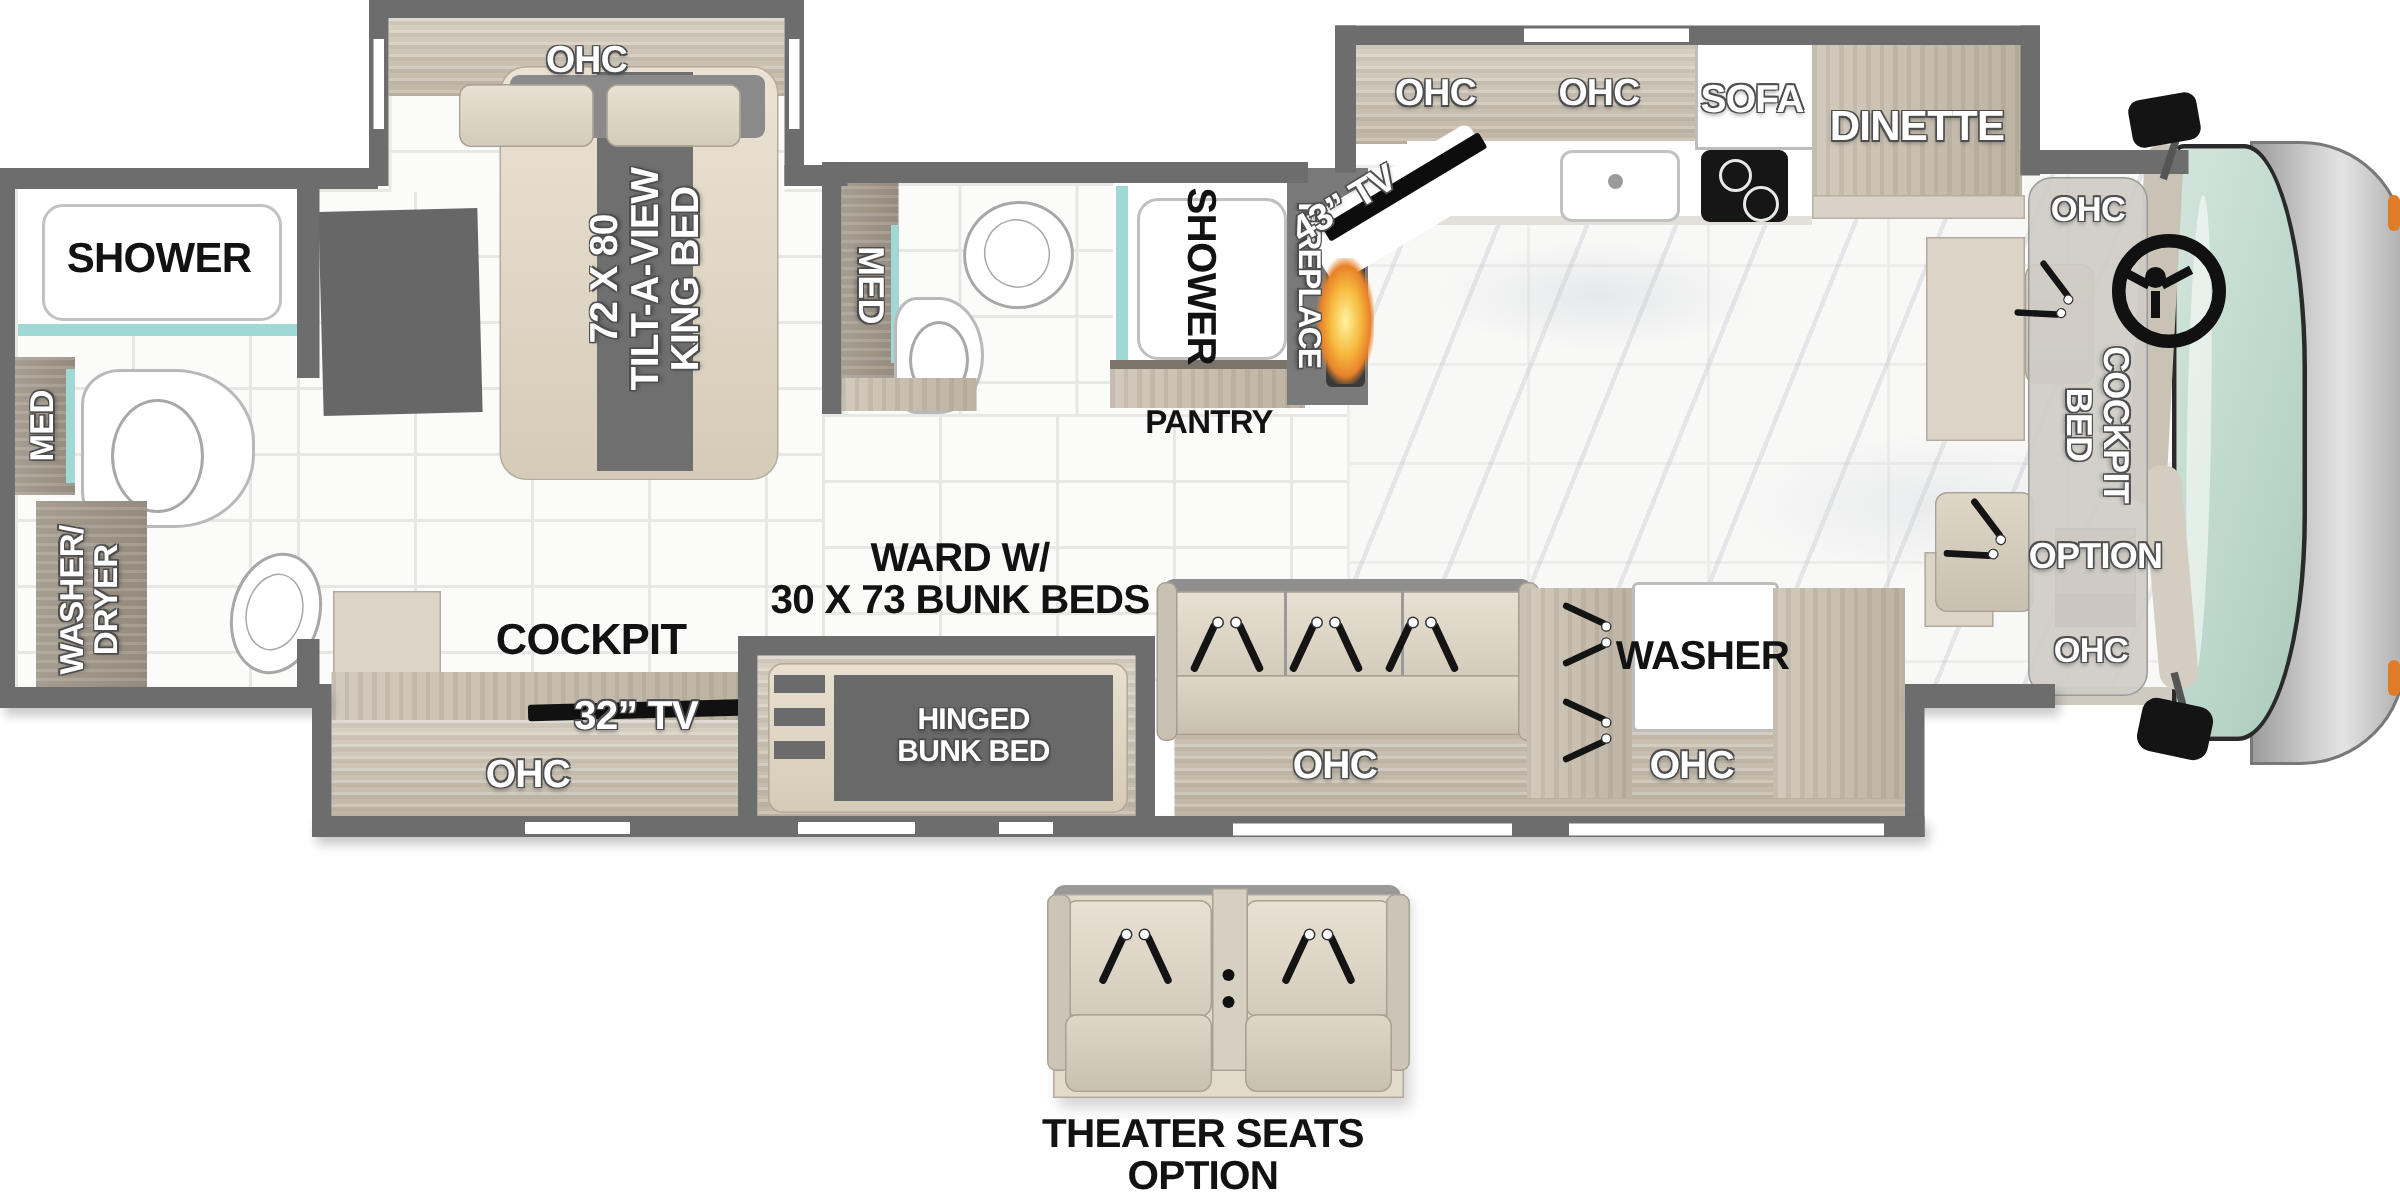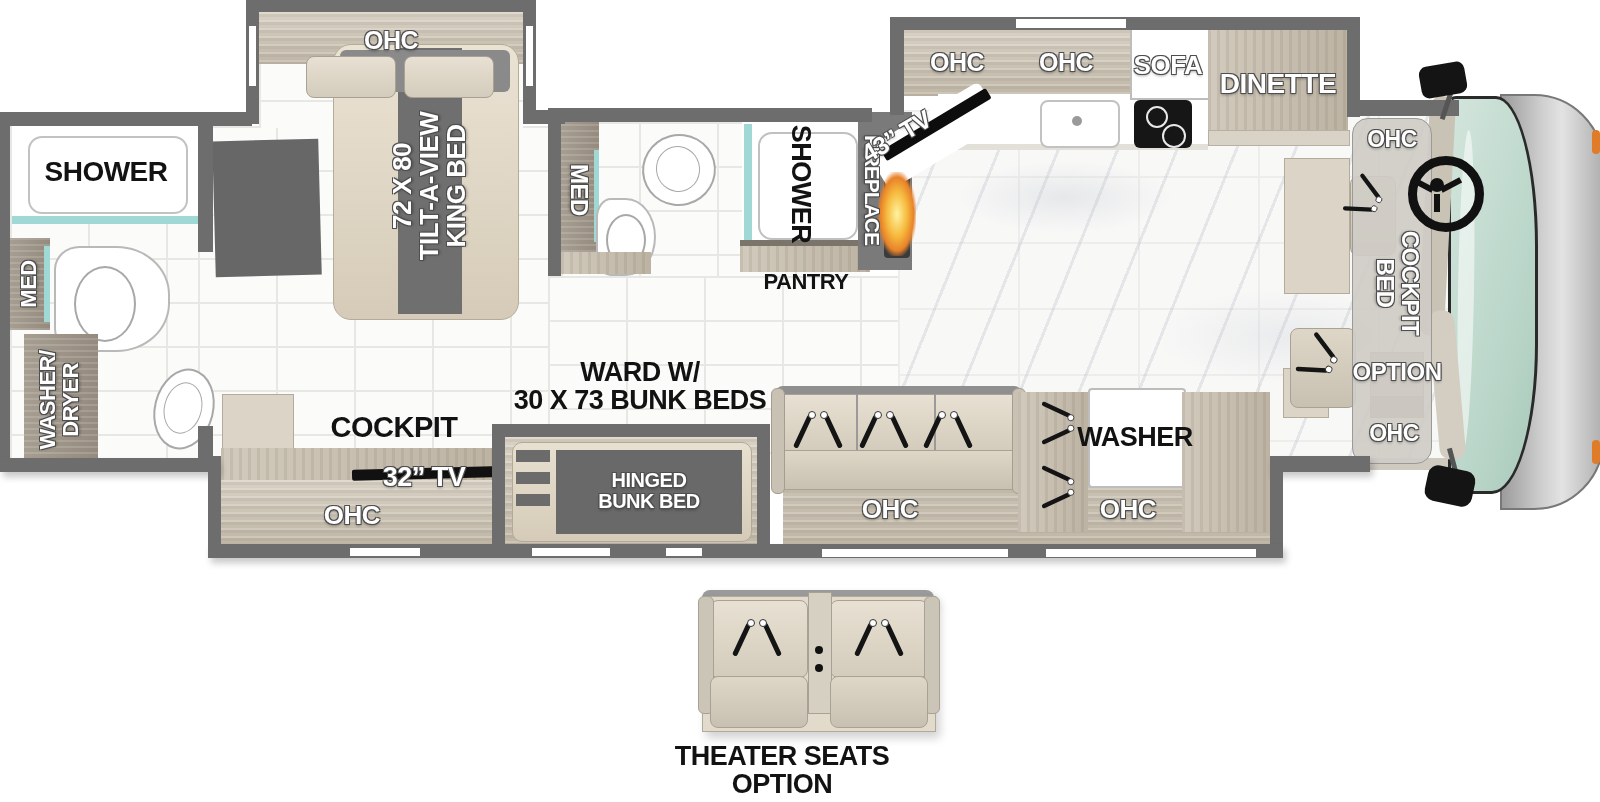--- a/index.html
+++ b/index.html
@@ -307,16 +307,16 @@
   <div class="lbl light" style="left:890px;top:510px;font-size:26px;">OHC</div>
   <div class="lbl dark" style="left:1135px;top:437px;font-size:27px;">WASHER</div>
   <div class="lbl light" style="left:1128px;top:510px;font-size:26px;">OHC</div>
   <div class="lbl dark" style="left:640px;top:386px;font-size:27px;">WARD W/
 30 X 73 BUNK BEDS</div>
   <div class="lbl light" style="left:649px;top:491px;font-size:20px;z-index:41;">HINGED
 BUNK BED</div>
   <div class="lbl dark" style="left:394px;top:427px;font-size:29px;">COCKPIT</div>
   <div class="lbl light" style="left:424px;top:477px;font-size:27px;z-index:41;">32” TV</div>
   <div class="lbl light" style="left:352px;top:516px;font-size:26px;">OHC</div>
-  <div class="lbl dark" style="left:782px;top:770px;font-size:27px;">THEATER SEATS
+  <div class="lbl dark" style="left:802px;top:770px;font-size:27px;">THEATER SEATS
 OPTION</div>
 
 </div>
 
 </body></html>

